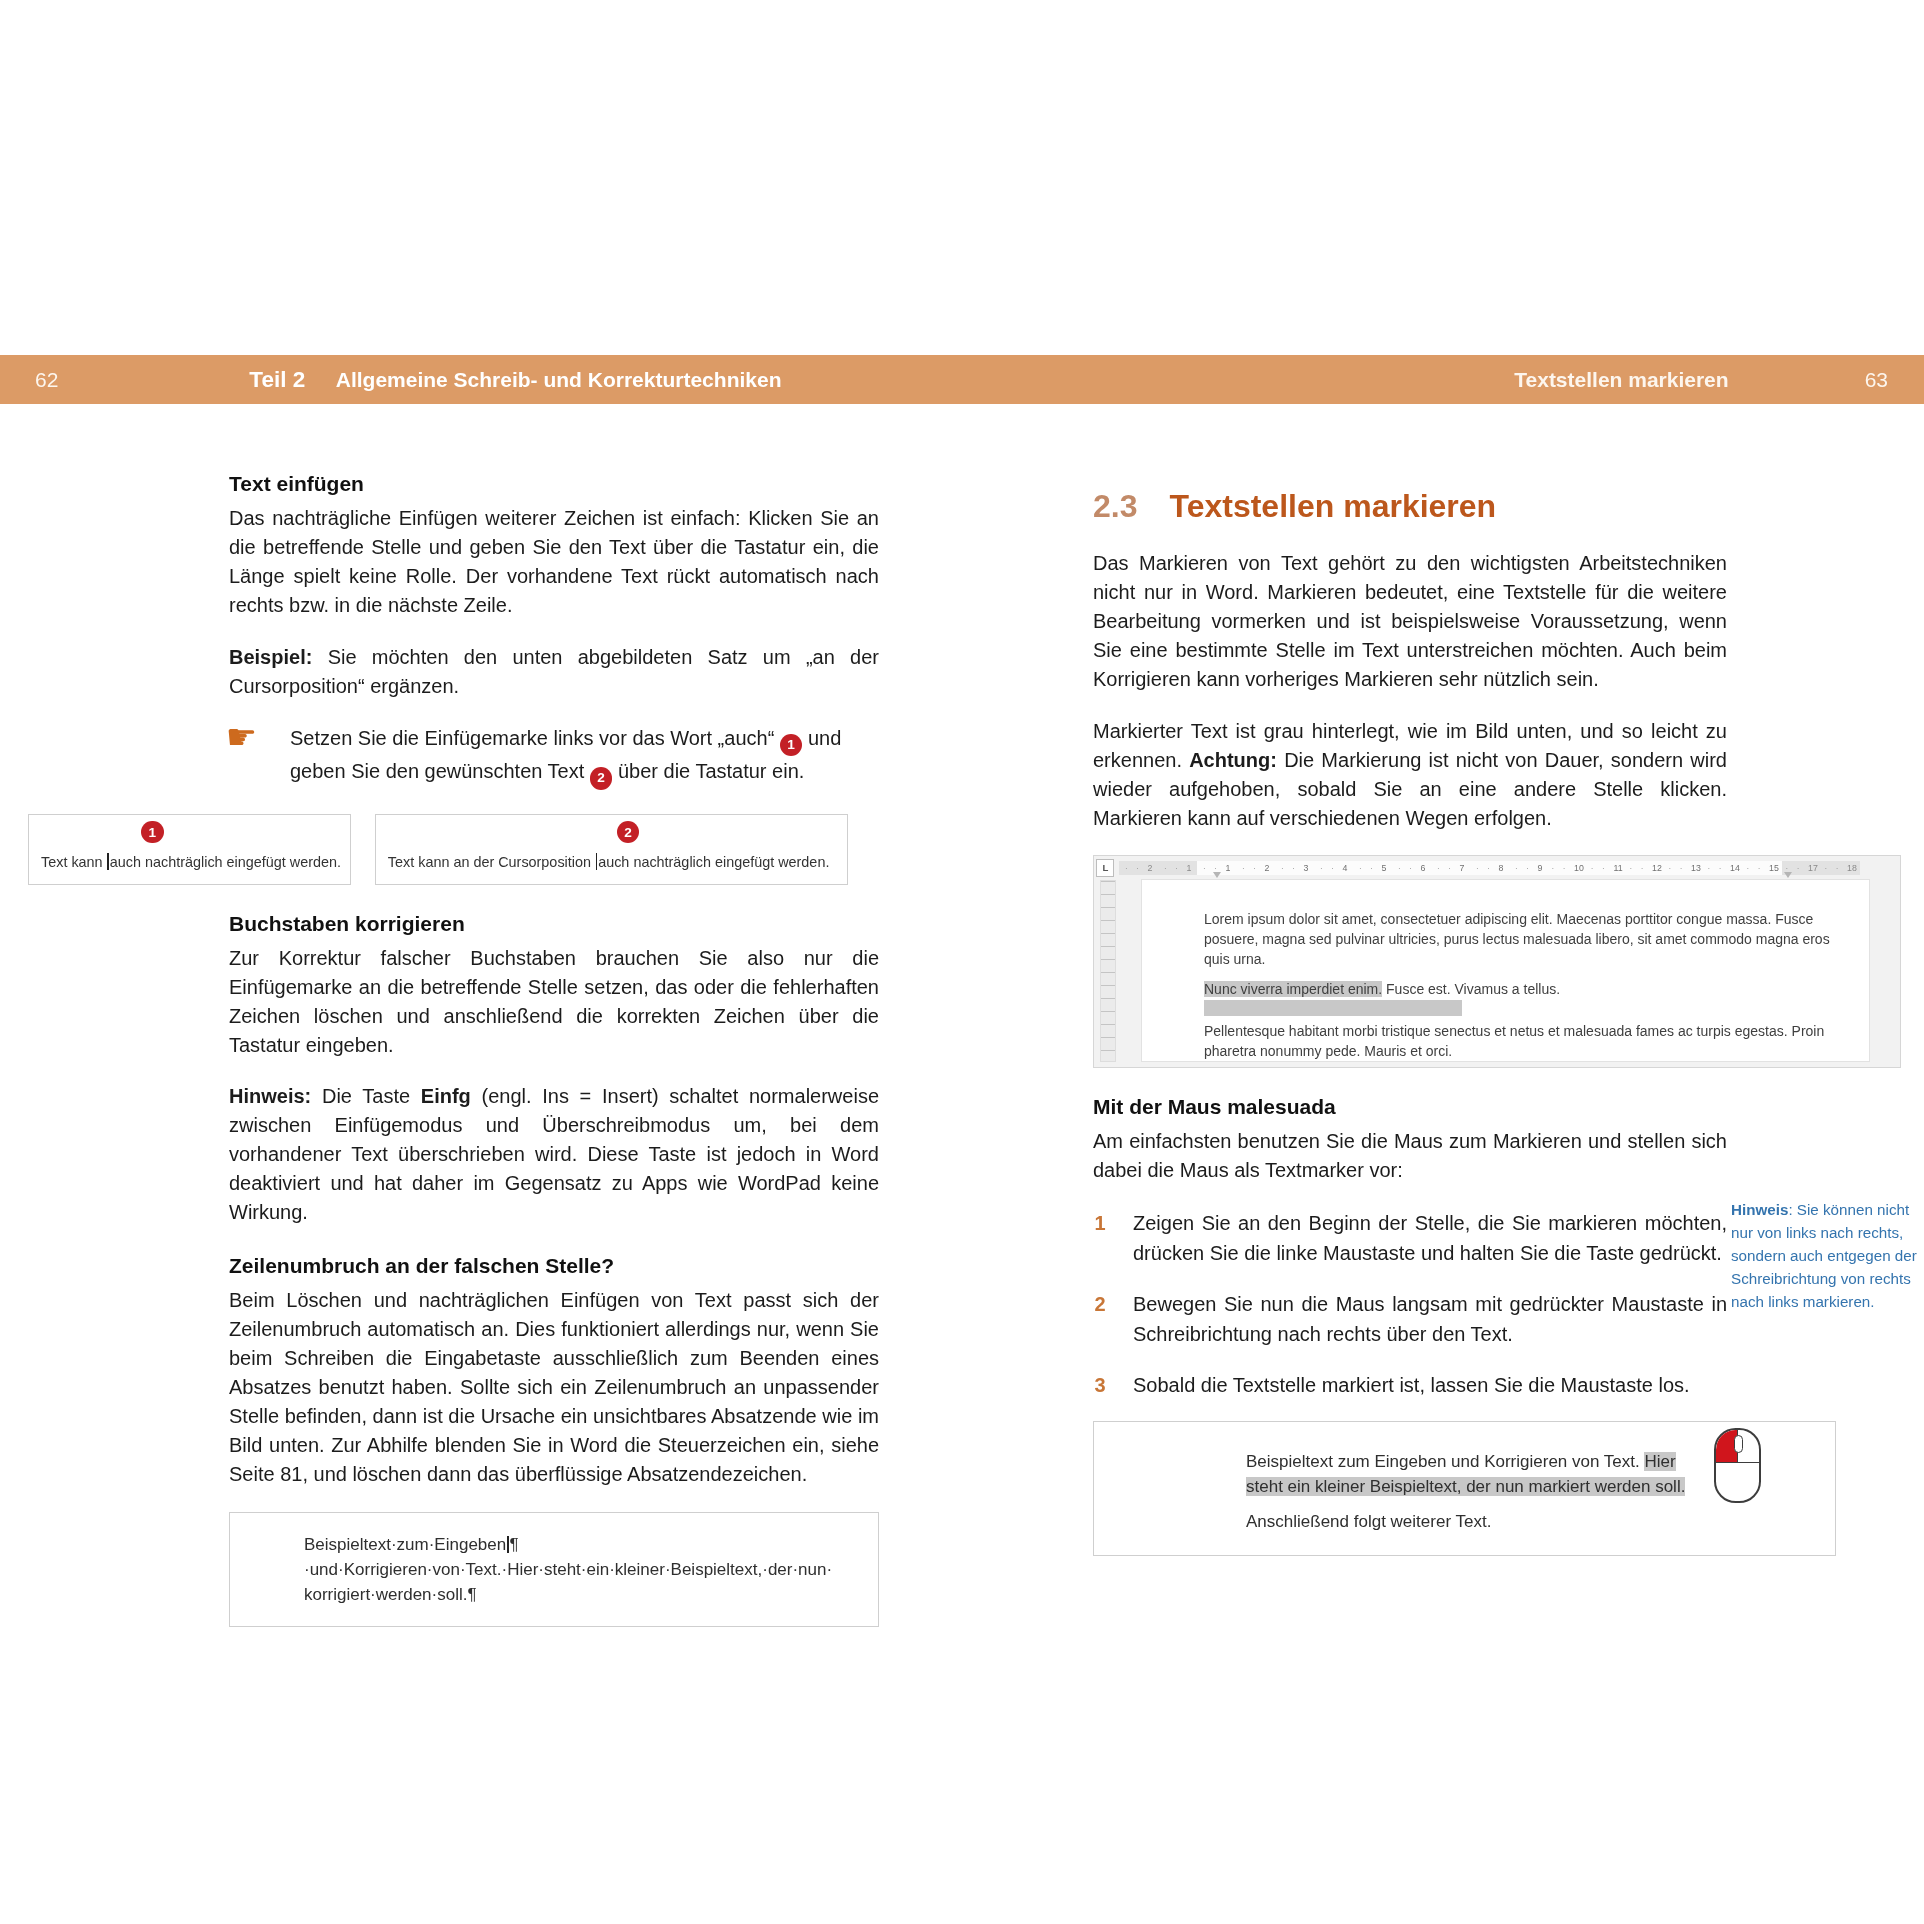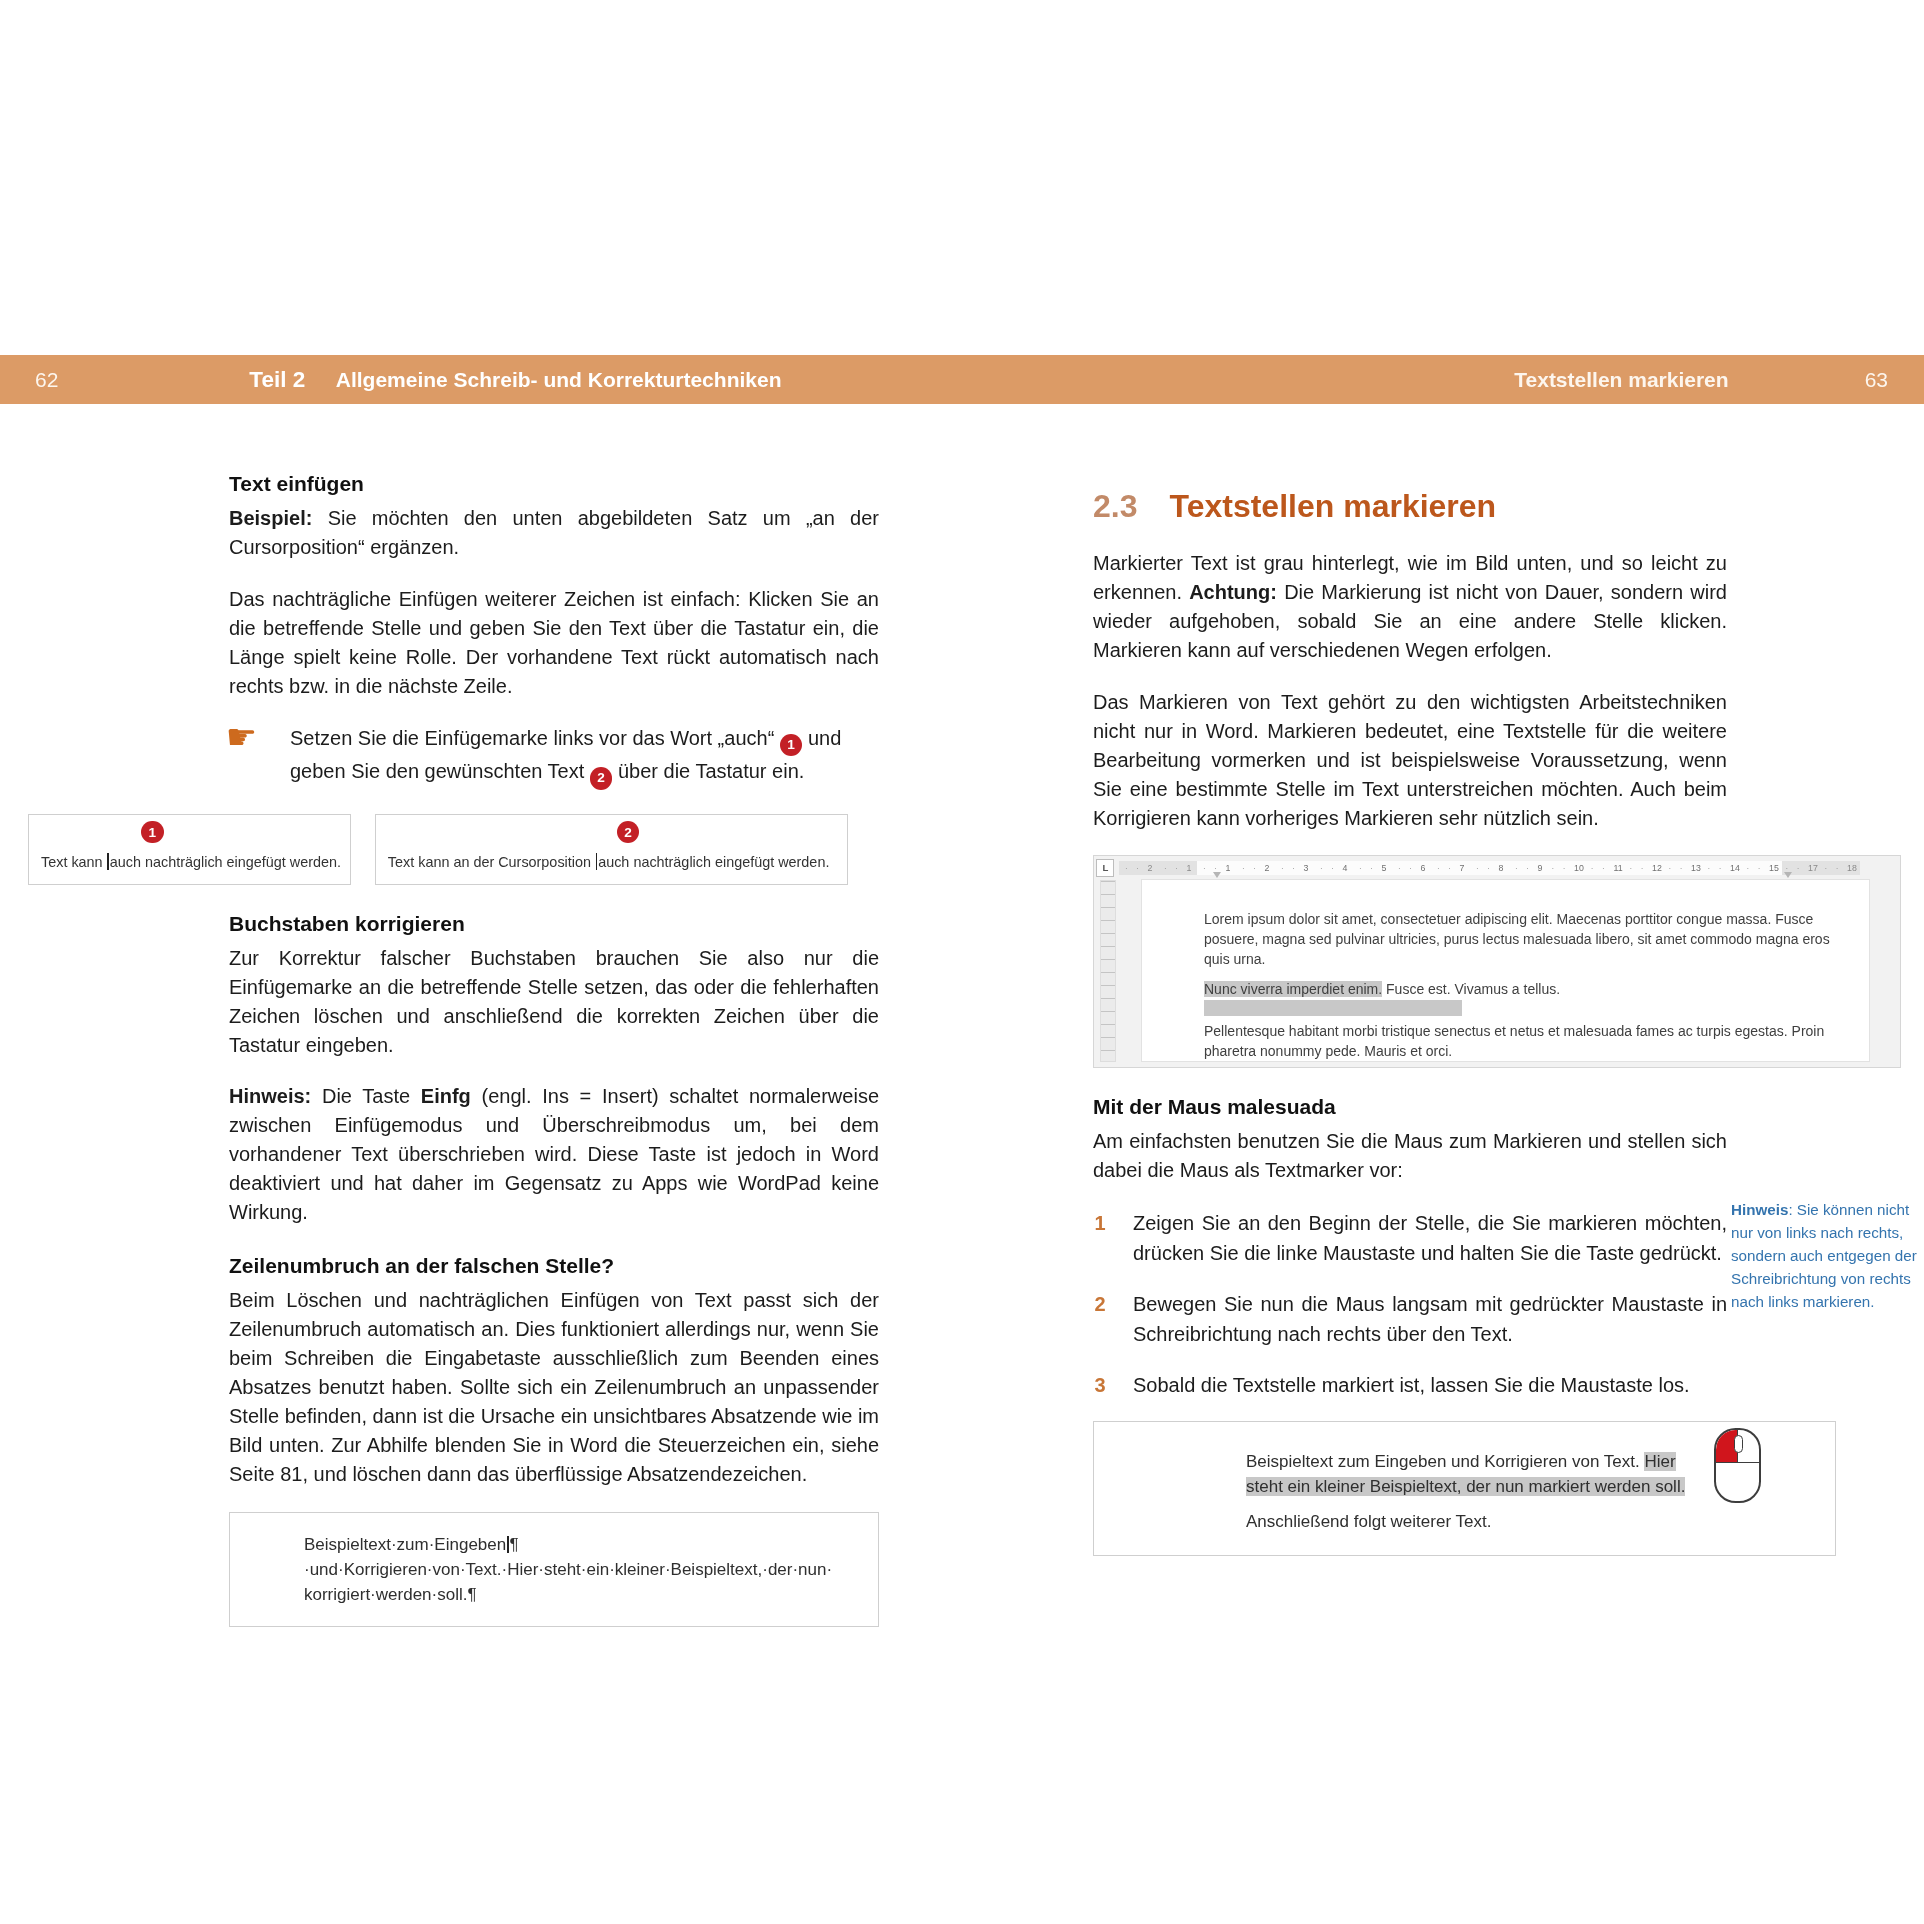--- a/index.html
+++ b/index.html
@@ -143,23 +143,23 @@
     <span class="part-label">Teil 2</span>
     <span class="part-title">Allgemeine Schreib- und Korrekturtechniken</span>
     <span class="top-spacer"></span>
     <span class="right-title">Textstellen markieren</span>
     <span class="pn pn-right">63</span>
   </div>
 
   <div class="col col-left">
 
     <h3 class="runhead">Text einfügen</h3>
+    <p class="body">Das nachträgliche Einfügen weiterer Zeichen ist einfach: Klicken Sie an die betreffende Stelle und geben Sie den Text über die Tastatur ein, die Länge spielt keine Rolle. Der vorhandene Text rückt automatisch nach rechts bzw. in die nächste Zeile.</p>
+
     <p class="body"><span class="b">Beispiel:</span><span> Sie möchten den unten abgebildeten Satz um „an der Cursorposition“ ergänzen.</span></p>
-
-    <p class="body">Das nachträgliche Einfügen weiterer Zeichen ist einfach: Klicken Sie an die betreffende Stelle und geben Sie den Text über die Tastatur ein, die Länge spielt keine Rolle. Der vorhandene Text rückt automatisch nach rechts bzw. in die nächste Zeile.</p>
 
     <div class="pointer-row">
       <span class="hand">☛</span>
       <p><span>Setzen Sie die Einfügemarke links vor das Wort „auch“ </span><span class="badge">1</span><span> und geben Sie den gewünschten Text </span><span class="badge">2</span><span> über die Tastatur ein.</span></p>
     </div>
 
     <div class="figrow">
       <div class="figbox fig1">
         <span class="badge">1</span>
         <span>Text kann </span><span class="caret"></span><span>auch nachträglich eingefügt werden.</span>
@@ -185,22 +185,22 @@
     </div>
   </div>
 
   <div class="col col-right">
 
     <div class="sec-head">
       <span class="sec-num">2.3</span>
       <h2 class="sec-title">Textstellen markieren</h2>
     </div>
 
+    <p class="body">Das Markieren von Text gehört zu den wichtigsten Arbeitstechniken nicht nur in Word. Markieren bedeutet, eine Textstelle für die weitere Bearbeitung vormerken und ist beispielsweise Voraussetzung, wenn Sie eine bestimmte Stelle im Text unterstreichen möchten. Auch beim Korrigieren kann vorheriges Markieren sehr nützlich sein.</p>
     <p class="body"><span>Markierter Text ist grau hinterlegt, wie im Bild unten, und so leicht zu erkennen. </span><span class="b">Achtung:</span><span> Die Markierung ist nicht von Dauer, sondern wird wieder aufgehoben, sobald Sie an eine andere Stelle klicken. Markieren kann auf verschiedenen Wegen erfolgen.</span></p>
-    <p class="body">Das Markieren von Text gehört zu den wichtigsten Arbeitstechniken nicht nur in Word. Markieren bedeutet, eine Textstelle für die weitere Bearbeitung vormerken und ist beispielsweise Voraussetzung, wenn Sie eine bestimmte Stelle im Text unterstreichen möchten. Auch beim Korrigieren kann vorheriges Markieren sehr nützlich sein.</p>
 
     <div class="wordshot">
       <div class="ruler-row">
         <div class="tabsel">L</div>
         <div class="hruler">
           <div class="rgroup shade">
               <span class="rcell">2</span>
               <span class="rcell">1</span>
             </div>
           <div class="rgroup white">

